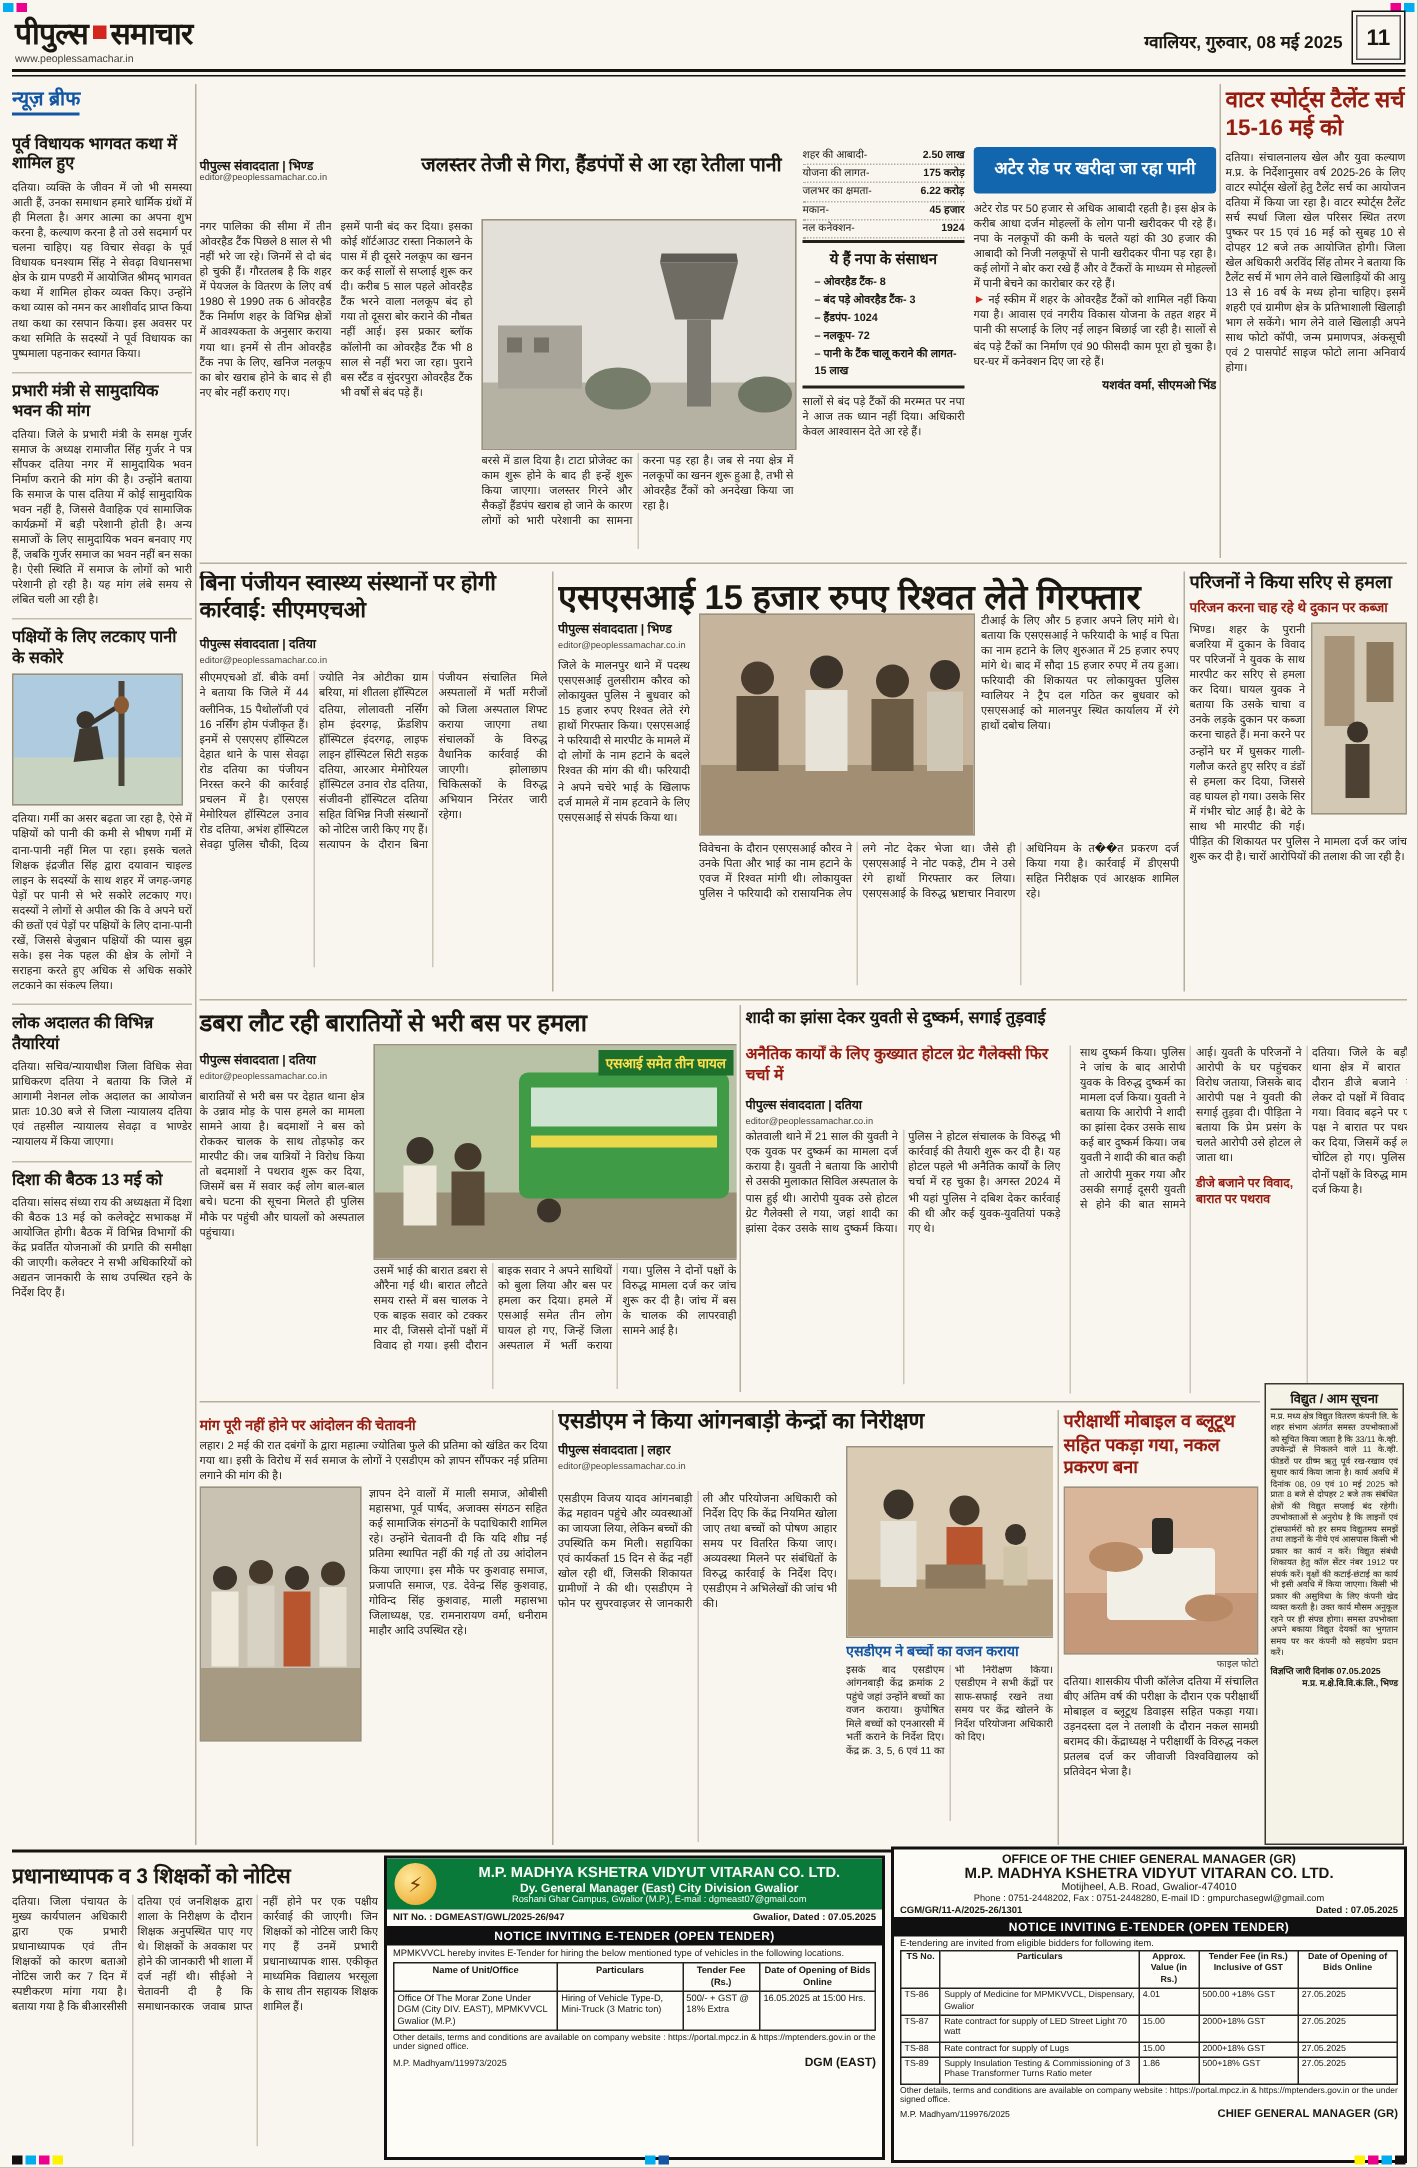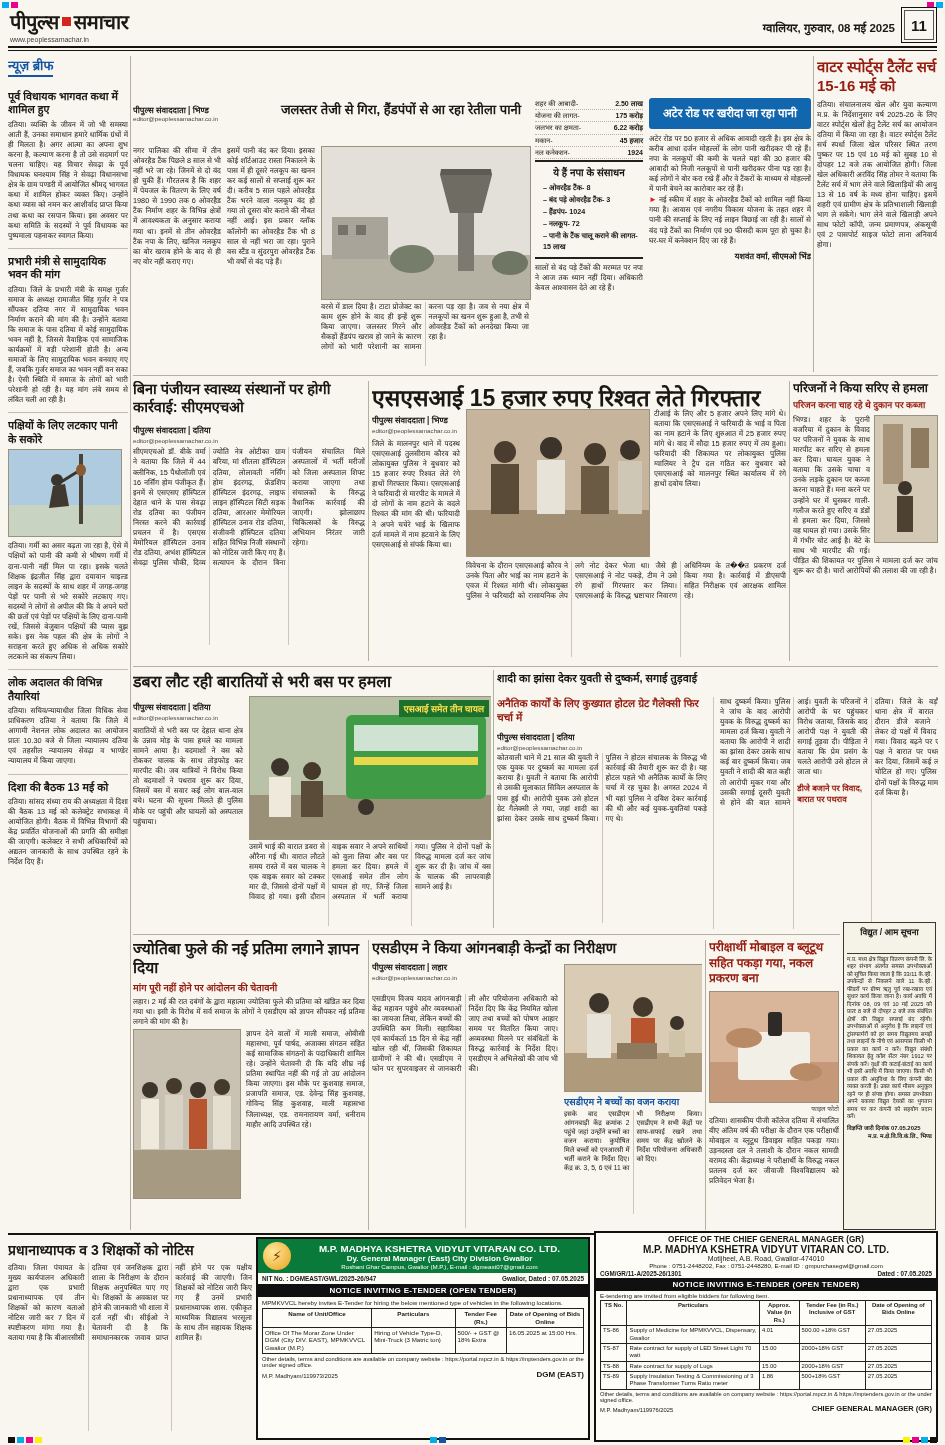--- a/index.html
+++ b/index.html
@@ -297,21 +297,20 @@
     <div class="abs ovh c3" style="left:216px;top:27px;width:225px;height:232px;border-left:1px solid #cdc6b8;padding-left:6px;">
       <p class="bs">साथ दुष्कर्म किया। पुलिस ने जांच के बाद आरोपी युवक के विरुद्ध दुष्कर्म का मामला दर्ज किया। युवती ने बताया कि आरोपी ने शादी का झांसा देकर उसके साथ कई बार दुष्कर्म किया। जब युवती ने शादी की बात कही तो आरोपी मुकर गया और उसकी सगाई दूसरी युवती से होने की बात सामने आई। युवती के परिजनों ने आरोपी के घर पहुंचकर विरोध जताया, जिसके बाद आरोपी पक्ष ने युवती की सगाई तुड़वा दी। पीड़िता ने बताया कि प्रेम प्रसंग के चलते आरोपी उसे होटल ले जाता था।</p>
       <p class="mr" style="font-size:8.2px;font-weight:800;margin:2px 0;">डीजे बजाने पर विवाद, बारात पर पथराव</p>
       <p class="bs">दतिया। जिले के बड़ौनी थाना क्षेत्र में बारात के दौरान डीजे बजाने को लेकर दो पक्षों में विवाद हो गया। विवाद बढ़ने पर एक पक्ष ने बारात पर पथराव कर दिया, जिसमें कई लोग चोटिल हो गए। पुलिस ने दोनों पक्षों के विरुद्ध मामला दर्ज किया है।</p>
     </div>
   </div>
 
   <div class="hr" style="left:133px;top:934px;width:707px;"></div>
 
   <div class="abs ovh" style="left:133px;top:940px;width:232px;height:290px;">
-    <div style="font-size:15.5px;font-weight:800;line-height:1.22;">ज्योतिबा फुले की नई प्रतिमा लगाने ज्ञापन दिया</div>
     <div class="mr" style="font-size:9.5px;font-weight:800;margin:3px 0;">मांग पूरी नहीं होने पर आंदोलन की चेतावनी</div>
     <div class="bs">लहार। 2 मई की रात दबंगों के द्वारा महात्मा ज्योतिबा फुले की प्रतिमा को खंडित कर दिया गया था। इसी के विरोध में सर्व समाज के लोगों ने एसडीएम को ज्ञापन सौंपकर नई प्रतिमा लगाने की मांग की है।</div>
     <div style="display:flex;gap:5px;margin-top:2px;">
       <div class="photo" style="width:106px;height:168px;flex:none;">
         <svg width="100%" height="100%" viewBox="0 0 106 168" preserveAspectRatio="none">
           <rect width="106" height="168" fill="#c9c2b2"></rect>
           <rect y="120" width="106" height="48" fill="#a79a82"></rect>
           <circle cx="16" cy="60" r="8" fill="#3c342a"></circle>
             <rect x="7" y="69" width="18" height="50" fill="#efe9dc"></rect>
           <circle cx="40" cy="56" r="8" fill="#45392b"></circle>
@@ -370,21 +369,21 @@
         <ellipse cx="34" cy="46" rx="18" ry="10" fill="#b98a66"></ellipse>
         <ellipse cx="96" cy="80" rx="16" ry="9" fill="#b98a66"></ellipse>
         <rect x="58" y="20" width="14" height="24" rx="3" fill="#2e2a26"></rect>
       </svg>
     </div>
     <div style="text-align:right;font-size:6.5px;color:#45413a;margin-bottom:3px;">फाइल फोटो</div>
     <div class="bs">दतिया। शासकीय पीजी कॉलेज दतिया में संचालित बीए अंतिम वर्ष की परीक्षा के दौरान एक परीक्षार्थी मोबाइल व ब्लूटूथ डिवाइस सहित पकड़ा गया। उड़नदस्ता दल ने तलाशी के दौरान नकल सामग्री बरामद की। केंद्राध्यक्ष ने परीक्षार्थी के विरुद्ध नकल प्रतलब दर्ज कर जीवाजी विश्वविद्यालय को प्रतिवेदन भेजा है।</div>
   </div>
 
   <div class="abs ovh" style="left:843px;top:922px;width:93px;height:308px;border:1px solid #3c3830;padding:3px;background:#f5f2e8;box-sizing:border-box;">
-    <div style="text-align:center;font-weight:800;font-size:8.5px;border-bottom:1px solid #3c3830;padding-bottom:16px;margin-bottom:2px;">विद्युत / आम सूचना</div>
+    <div style="text-align:center;font-weight:800;font-size:8.5px;border-bottom:1px solid #3c3830;padding-bottom:2px;margin-bottom:2px;">विद्युत / आम सूचना</div>
     <div style="font-size:5.6px;line-height:1.34;text-align:justify;">म.प्र. मध्य क्षेत्र विद्युत वितरण कंपनी लि. के शहर संभाग अंतर्गत समस्त उपभोक्ताओं को सूचित किया जाता है कि 33/11 के.व्ही. उपकेन्द्रों से निकलने वाले 11 के.व्ही. फीडरों पर ग्रीष्म ऋतु पूर्व रख-रखाव एवं सुधार कार्य किया जाना है। कार्य अवधि में दिनांक 08, 09 एवं 10 मई 2025 को प्रातः 8 बजे से दोपहर 2 बजे तक संबंधित क्षेत्रों की विद्युत सप्लाई बंद रहेगी। उपभोक्ताओं से अनुरोध है कि लाइनों एवं ट्रांसफार्मरों को हर समय विद्युतमय समझें तथा लाइनों के नीचे एवं आसपास किसी भी प्रकार का कार्य न करें। विद्युत संबंधी शिकायत हेतु कॉल सेंटर नंबर 1912 पर संपर्क करें। वृक्षों की कटाई-छंटाई का कार्य भी इसी अवधि में किया जाएगा। किसी भी प्रकार की असुविधा के लिए कंपनी खेद व्यक्त करती है। उक्त कार्य मौसम अनुकूल रहने पर ही संपन्न होगा। समस्त उपभोक्ता अपने बकाया विद्युत देयकों का भुगतान समय पर कर कंपनी को सहयोग प्रदान करें।</div>
     <div style="font-size:5.9px;font-weight:bold;margin-top:3px;">विज्ञप्ति जारी दिनांक 07.05.2025</div>
     <div style="font-size:5.9px;font-weight:bold;text-align:right;">म.प्र. म.क्षे.वि.वि.कं.लि., भिण्ड</div>
   </div>
 
   <div class="abs" style="left:8px;top:1233px;width:929px;border-top:2px solid #17140f;"></div>
 
   <div class="abs ovh" style="left:8px;top:1240px;width:244px;height:198px;">
     <div style="font-size:14px;font-weight:800;margin-bottom:4px;">प्रधानाध्यापक व 3 शिक्षकों को नोटिस</div>
     <div class="c3 ovh" style="height:168px;">

